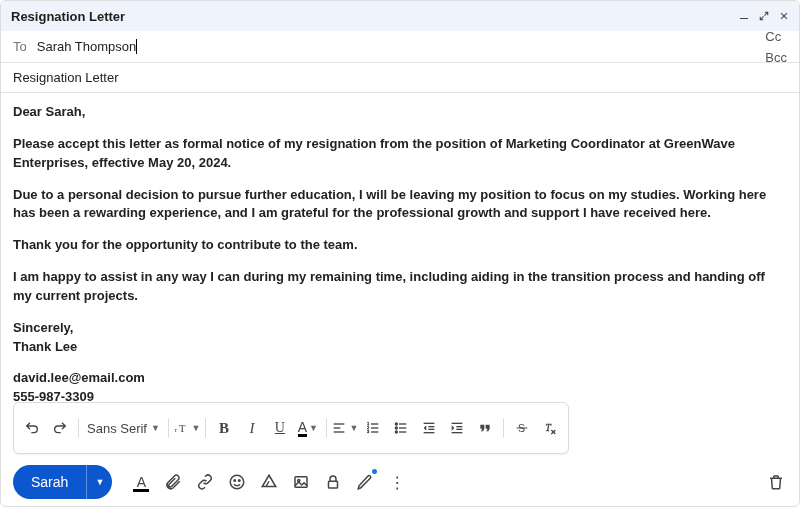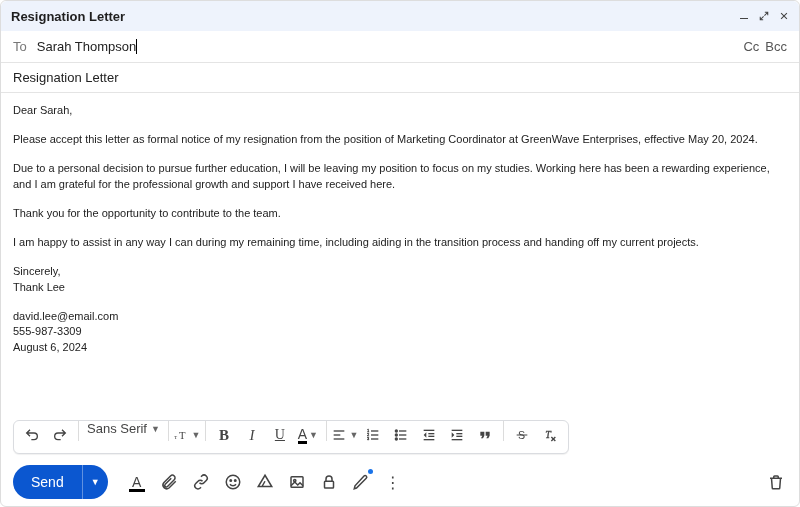--- a/index.html
+++ b/index.html
@@ -50,45 +50,46 @@
     .row-label {
       color: #777;
       font-size: 13px;
       margin-right: 10px;
     }
     .recipient-wrap { flex: 1; display:flex; align-items:center; }
     .recipient-text { font-size: 13px; color:#222; position: relative; }
     .cursor-line {
       display:inline-block; width:1px; height:15px; background:#000; vertical-align:middle; margin-left:0px;
     }
-    .ccbcc { color: #555; font-size: 13px; display:flex; gap:6px; }
+    .ccbcc { color: #555; font-size: 13px; display:flex; gap:6px;flex-direction:column; }
     .ccbcc span { cursor:pointer; }
     
     .subject-row { padding: 7px 12px; border-bottom: 1px solid #e4e4e4; font-size:13px; }
     
     .body-area {
       padding: 10px 12px 0 12px;
       line-height: 1.45;
-      font-size: 11px;
+      font-size: 13px;
       height: 316px;
       overflow: hidden;
+      font-weight: bold;
     }
     .body-area p { margin-bottom: 13px; }
     .body-area .tight { margin-bottom: 0; }
     
     .format-toolbar {
       position: absolute;
       left: 12px;
       bottom: 52px;
       border: 1px solid #dadce0;
       border-radius: 6px;
       background: #fff;
-      height: 34px;
+      height: 52px;
       display: flex;
-      align-items: flex-start;
+      align-items: center;
       padding: 0 4px;
       box-shadow: 0 1px 1px rgba(0,0,0,0.06);
     }
     .tb-btn {
       width: 28px; height: 28px;
       display:flex; align-items:center; justify-content:center;
       cursor: pointer;
       color:#444;
       border-radius:3px;
       position: relative;
@@ -291,21 +292,21 @@
       <svg viewBox="0 0 24 24" fill="none" stroke="#444" stroke-width="2">
         <text x="5" y="17" font-size="15" font-style="italic" font-family="serif" stroke-width="0.5" fill="#444">T</text>
         <line x1="14" y1="15" x2="20" y2="21"></line>
         <line x1="20" y1="15" x2="14" y2="21"></line>
       </svg>
     </div>
 </div>
 
 <div class="bottom-bar">
   <div class="send-group">
-    <button class="send-btn">Send</button>
+    <button class="send-btn">Sarah</button>
     <button class="send-more">
         <span>▼</span>
       </button>
   </div>
   <div class="bottom-icons">
     <div class="b-icon text-color-a">
         <span class="a-letter">A</span>
         <span class="underline-bar"></span>
       </div>
     <div class="b-icon">

